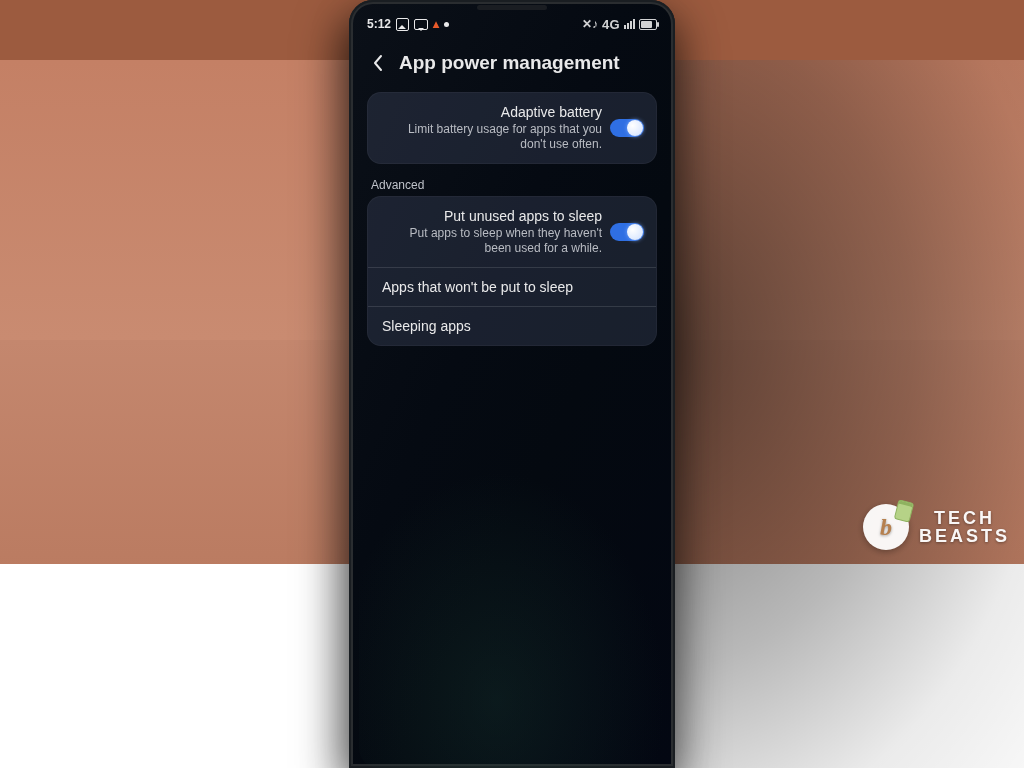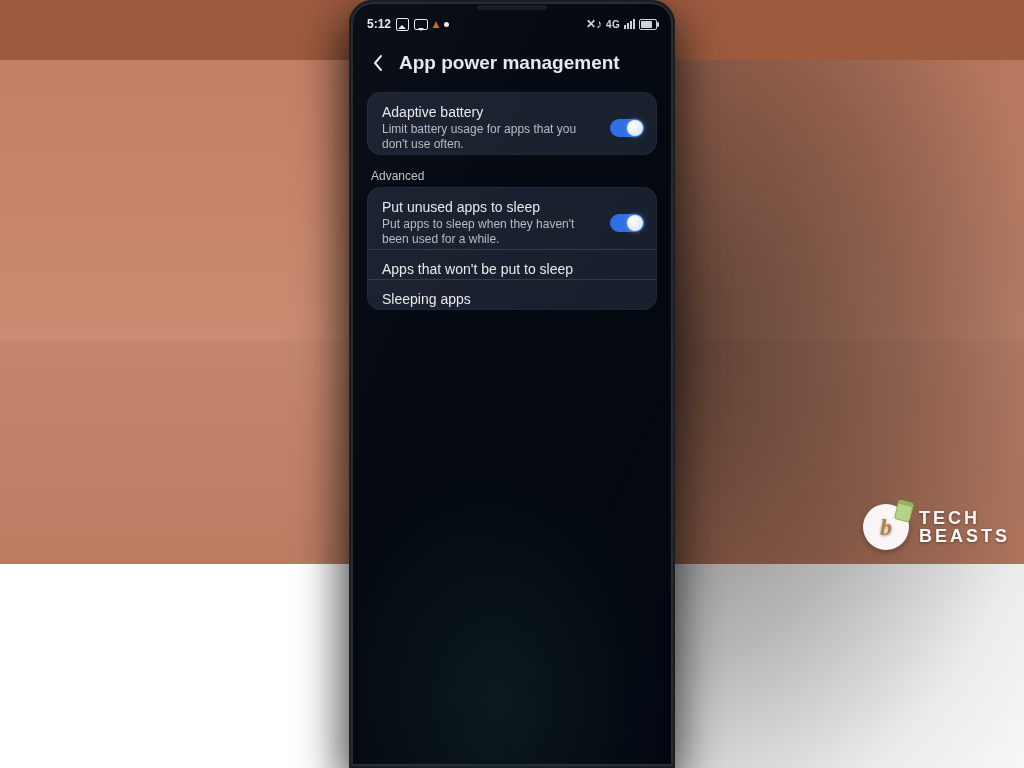--- a/index.html
+++ b/index.html
@@ -81,21 +81,21 @@
     width:11px;height:11px;border:1.3px solid #e9e9ea;border-radius:2px;position:relative;
   }
   .pic-ico::after{content:"";position:absolute;left:1px;bottom:1px;width:0;height:0;
     border-left:4px solid transparent;border-right:4px solid transparent;border-bottom:4px solid #e9e9ea;}
   .msg-ico {
     width:12px;height:9px;border:1.3px solid #e9e9ea;border-radius:2px;position:relative;
   }
   .msg-ico::after{content:"";position:absolute;left:3px;top:8px;width:0;height:0;
     border-left:3px solid transparent;border-right:3px solid transparent;border-top:3px solid #e9e9ea;}
   .mute-ico{ font-size:12px; }
-  .net-4g { font-size:10px; font-weight:700; letter-spacing:0.3px; line-height:7px;}
+  .net-4g { font-size:13px; font-weight:700; letter-spacing:0.3px; line-height:7px;}
   .sig-bars{ display:flex; align-items:flex-end; gap:1px; }
   .sig-bars span{ width:2px;background:#e9e9ea; }
   .sig-bars span:nth-child(1){height:4px}
   .sig-bars span:nth-child(2){height:6px}
   .sig-bars span:nth-child(3){height:8px}
   .sig-bars span:nth-child(4){height:10px}
   .batt{
     width:16px;height:9px;border:1.2px solid #e9e9ea;border-radius:2px;position:relative;
   }
   .batt::before{content:"";position:absolute;right:-3px;top:2px;width:2px;height:5px;background:#e9e9ea;border-radius:1px;}
@@ -113,21 +113,22 @@
   
   .card{
     margin: 4px 10px 0 10px;
     background: rgba(70,82,110,0.32);
     border: 1px solid rgba(255,255,255,0.04);
     border-radius: 14px;
     overflow:hidden;
   }
   .row{
     display:flex; align-items:center; justify-content:space-between;
-    padding:11px 12px 2px 14px;
+    padding:11px 12px 11px 14px;
+    text-align:right;
   }
   .row + .row { border-top:1px solid rgba(255,255,255,0.12); }
   .row-text{ display:flex; flex-direction:column; gap:2px; padding-right:8px;}
   .row-title{ font-size:14px; }
   .row-sub{ font-size:12px; color:#b9bcc3; line-height:1.25;}
   .section-label{
     margin: 14px 10px 4px 14px;
     font-size:12px; color:#bfc2c9;
   }
 
@@ -154,21 +155,21 @@
     background:#fff;position:relative;display:flex;align-items:center;justify-content:center;
     box-shadow:0 2px 6px rgba(0,0,0,0.3);
   }
   .wm-logo span{ color:#b9824f;font-family:Georgia,serif;font-style:italic;font-size:24px;font-weight:700;}
   .wm-logo::before{
     content:"";position:absolute;right:-3px;top:-3px;width:14px;height:18px;border-radius:3px;
     background:#b9d98b;border:1px solid #8fb761;transform:rotate(14deg);
     box-shadow:0 4px 0 -1px #8fb761 inset;
   }
   .wm-text{ display:flex;flex-direction:column;line-height:1;}
-  .wm-text span{ font-family:Arial,Helvetica,sans-serif;font-weight:800;letter-spacing:3px;font-size:18px;}
+  .wm-text span{ font-family:Arial,Helvetica,sans-serif;font-weight:800;letter-spacing:3px;font-size:18px;text-align:center;}
 
   
   .earpiece{position:absolute;left:50%;top:5px;width:70px;height:5px;border-radius:3px;
     background:#1a1d22;transform:translateX(-50%);}
 
 </style>
 </head>
 <body>
 
 <div class="scene">

